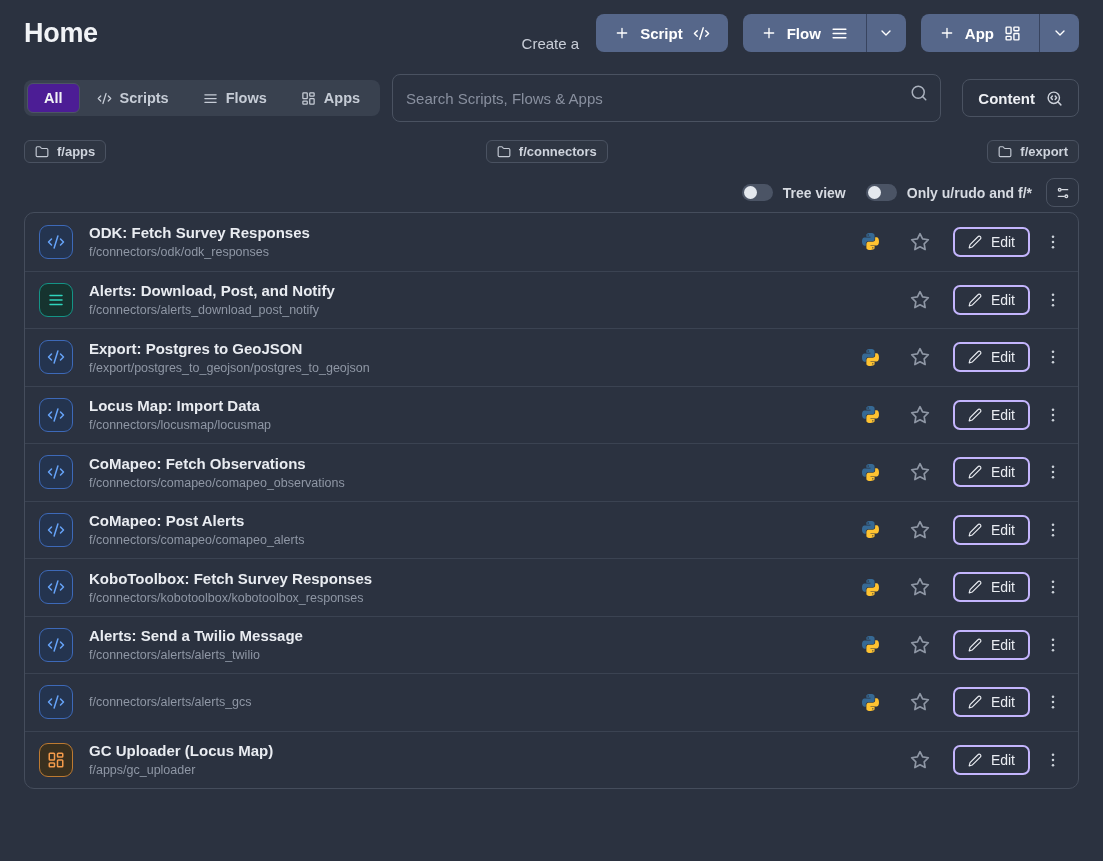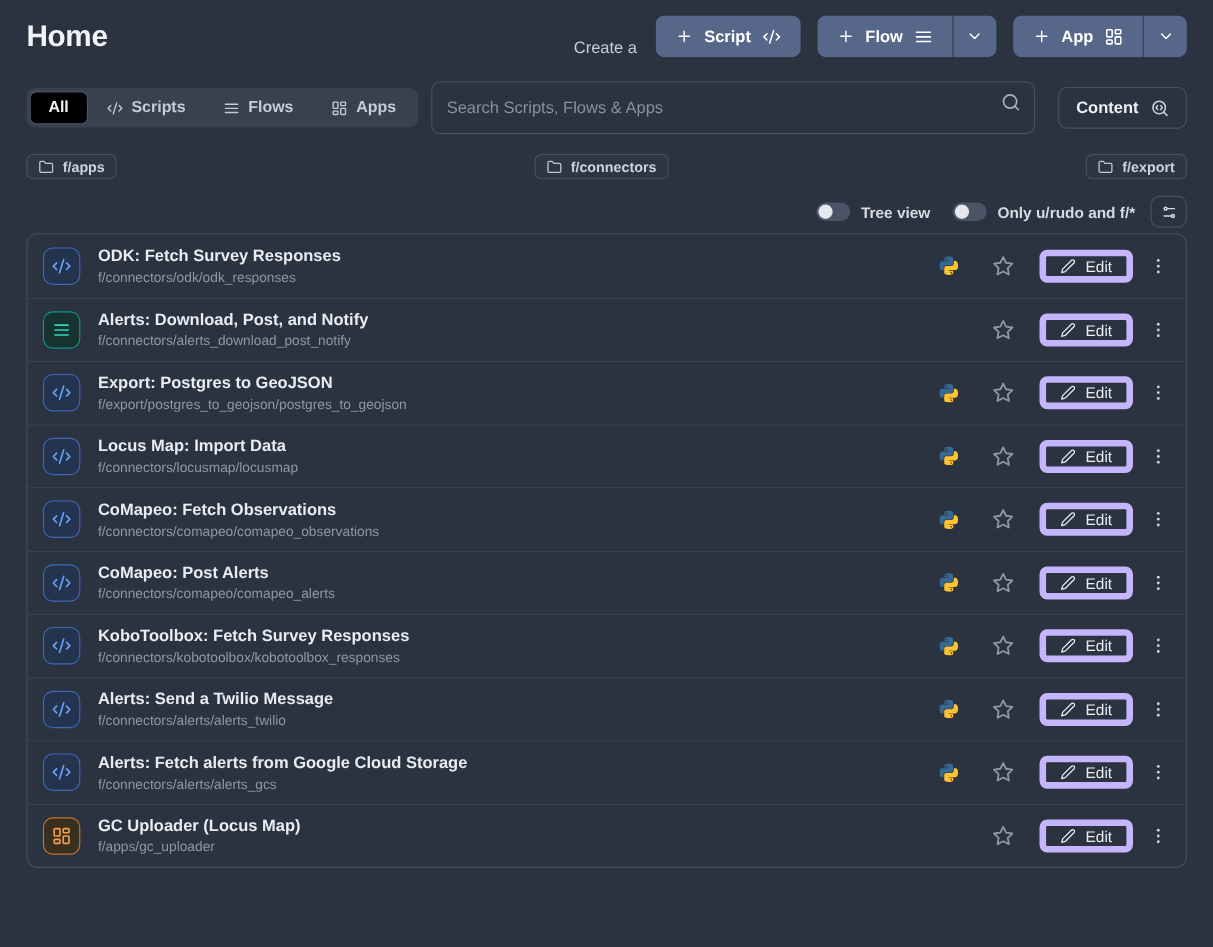--- a/index.html
+++ b/index.html
@@ -33,21 +33,21 @@
   
   .tabs { display: inline-flex; margin-top: 34px; border-bottom: 2px solid #454d5c; }
   .tab { position: relative; display: flex; align-items: center; gap: 10px; padding: 0 17px 13px 17px; font-size: 15.5px; color: #99a1af; cursor: pointer; font-weight: 500; }
   .tab.active { color: #eef0f4; }
   .tab.active::after { content: ""; position: absolute; left: 0; right: 0; bottom: -2px; height: 2px; background: #dbe0e8; }
 
   
   .filter-row { display: flex; align-items: center; margin-top: 22px; gap: 12px; }
   .segmented { display: inline-flex; align-items: center; background: #39414f; border-radius: 8px; padding: 3px; }
   .segment { display: flex; align-items: center; gap: 8px; padding: 7px 17px; font-size: 14.5px; font-weight: 600; color: #c6ccd6; border-radius: 6px; cursor: pointer; white-space: nowrap; }
-  .segment.active { background: #000000; border: 1px solid #4c5564; color: #f0f2f5; padding: 6px 16px; }
+  .segment.active { background: #4c1d95; border: 1px solid #4c5564; color: #f0f2f5; padding: 6px 16px; }
   .searchbox { flex: 1; position: relative; }
   .searchbox input {
     width: 100%; height: 48px; background: transparent; outline: none;
     border: 1px solid #4a5261; border-radius: 8px; padding: 0 42px 0 13px;
     color: #e7eaf0; font-size: 15px; font-family: "Liberation Sans", sans-serif;
   }
   .searchbox input::placeholder { color: #89909f; }
   .search-icon { position: absolute; right: 13px; top: 10px; color: #aab1bd; }
   .content-btn {
     display: flex; align-items: center; gap: 11px; height: 38px; padding: 0 15px;
@@ -83,21 +83,21 @@
   .type-icon.type-app { background: #39301f; border-color: #bd7a31; color: #f59b4b; }
   .type-icon.type-app .ic-app { display: block; }
   .row-text { display: flex; flex-direction: column; gap: 4px; min-width: 0; }
   .row-title { font-size: 15px; font-weight: 600; color: #e9ecf1; }
   .row-path { font-size: 12.5px; color: #8f97a5; }
   .row-right { margin-left: auto; display: flex; align-items: center; }
   .badge { width: 17px; height: 17px; margin-right: 31px; flex: none; }
   .star-btn { background: none; border: none; padding: 0; margin-right: 23px; color: #8f97a5; cursor: pointer; display: flex; }
   .edit-btn {
     display: flex; align-items: center; gap: 9px; height: 30px; padding: 0 13px;
-    border: 6px solid #c4b5fd; border-radius: 7px; color: #e9ecf1; font-size: 14px;
+    border: 2px solid #c4b5fd; border-radius: 7px; color: #e9ecf1; font-size: 14px;
     font-weight: 500; background: transparent; cursor: pointer; margin-right: 12px;
     font-family: "Liberation Sans", sans-serif;
   }
   .kebab-btn { background: none; border: none; padding: 0 2px; color: #ccd2da; cursor: pointer; display: flex; }
 </style>
 </head>
 <body>
 
 <div class="page">
 
@@ -568,21 +568,20 @@
   <div class="row">
     <div class="type-icon type-script">
       <svg class="ic ic-script" width="18" height="18" viewBox="0 0 24 24">
             <path d="m18 16 4-4-4-4"></path>
             <path d="m6 8-4 4 4 4"></path>
             <path d="m14.5 4-5 16"></path>
           </svg>
 
     </div>
     <div class="row-text">
-      <span class="row-title">Alerts: Fetch alerts from Google Cloud Storage</span>
       <span class="row-path">f/connectors/alerts/alerts_gcs</span>
     </div>
     <div class="row-right">
       <svg class="badge" viewBox="0 0 256 255">
         <path fill="#366994" d="M126.9.07c-64.83 0-60.78 28.12-60.78 28.12l.07 29.13h61.87v8.74H41.63S.14 61.36.14 126.77c0 65.42 36.21 63.1 36.21 63.1h21.61v-30.36s-1.16-36.21 35.63-36.21h61.36s34.48.56 34.48-33.32V33.97S194.67.07 126.9.07zM92.8 19.66a11.12 11.12 0 1 1 0 22.26 11.12 11.12 0 0 1 0-22.26z"></path>
         <path fill="#ffc331" d="M128.76 254.13c64.83 0 60.78-28.12 60.78-28.12l-.07-29.13H127.6v-8.74h86.44s41.49 4.7 41.49-60.71c0-65.42-36.21-63.1-36.21-63.1h-21.61v30.36s1.16 36.21-35.63 36.21h-61.36s-34.48-.56-34.48 33.32v56.01s-5.23 33.9 62.52 33.9zm34.11-19.59a11.12 11.12 0 1 1 0-22.26 11.12 11.12 0 0 1 0 22.26z"></path>
       </svg>
       <button class="star-btn">
         <svg class="ic" width="20" height="20" viewBox="0 0 24 24" stroke-width="1.6">
               <polygon points="12 2 15.09 8.26 22 9.27 17 14.14 18.18 21.02 12 17.77 5.82 21.02 7 14.14 2 9.27 8.91 8.26"></polygon>

